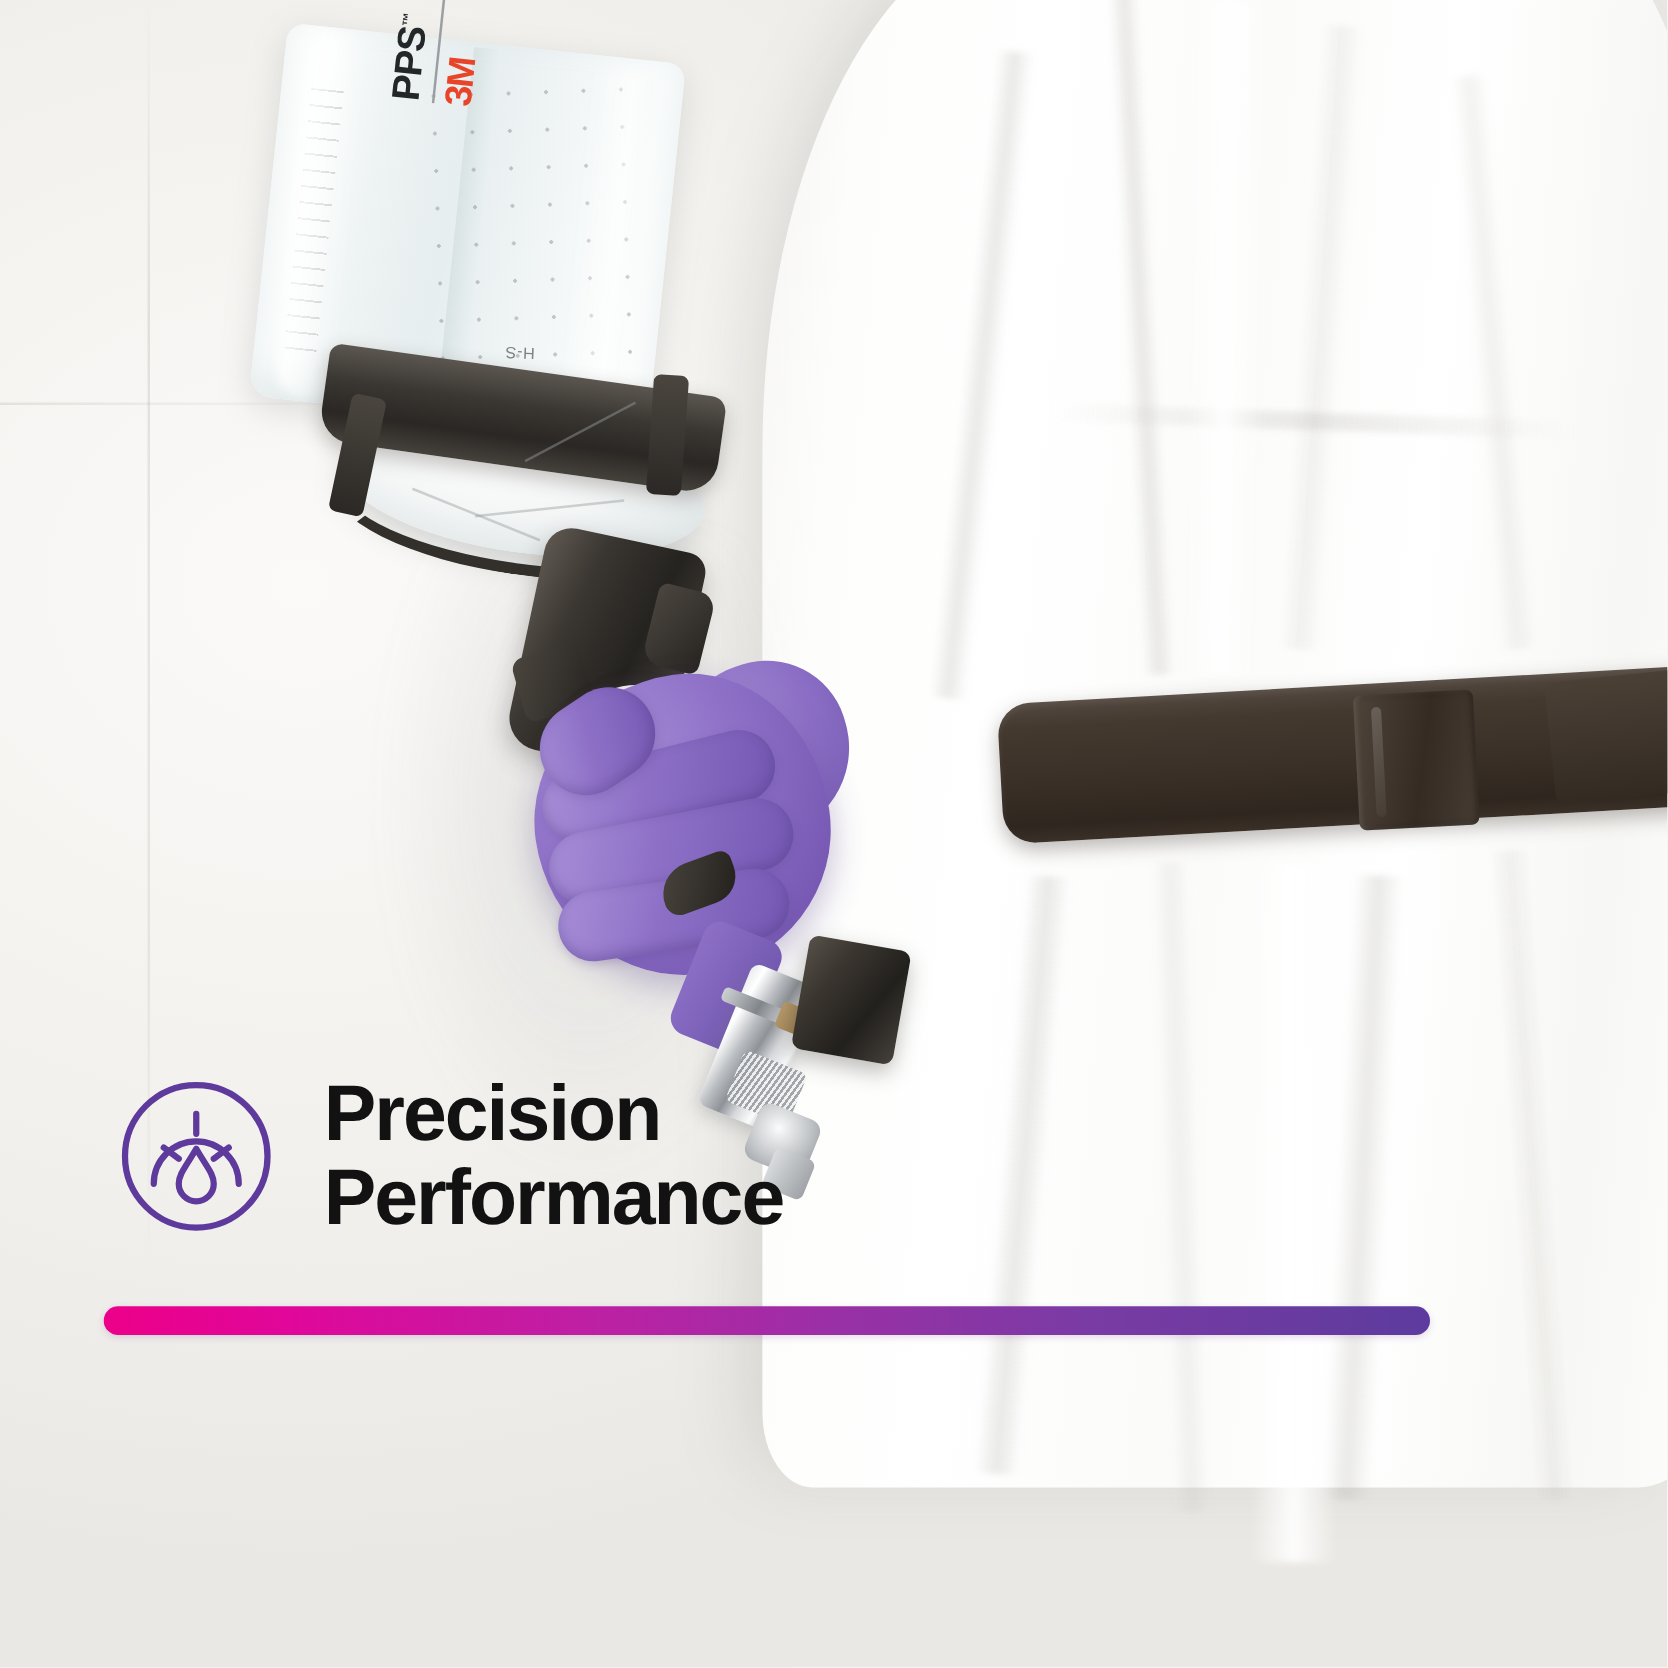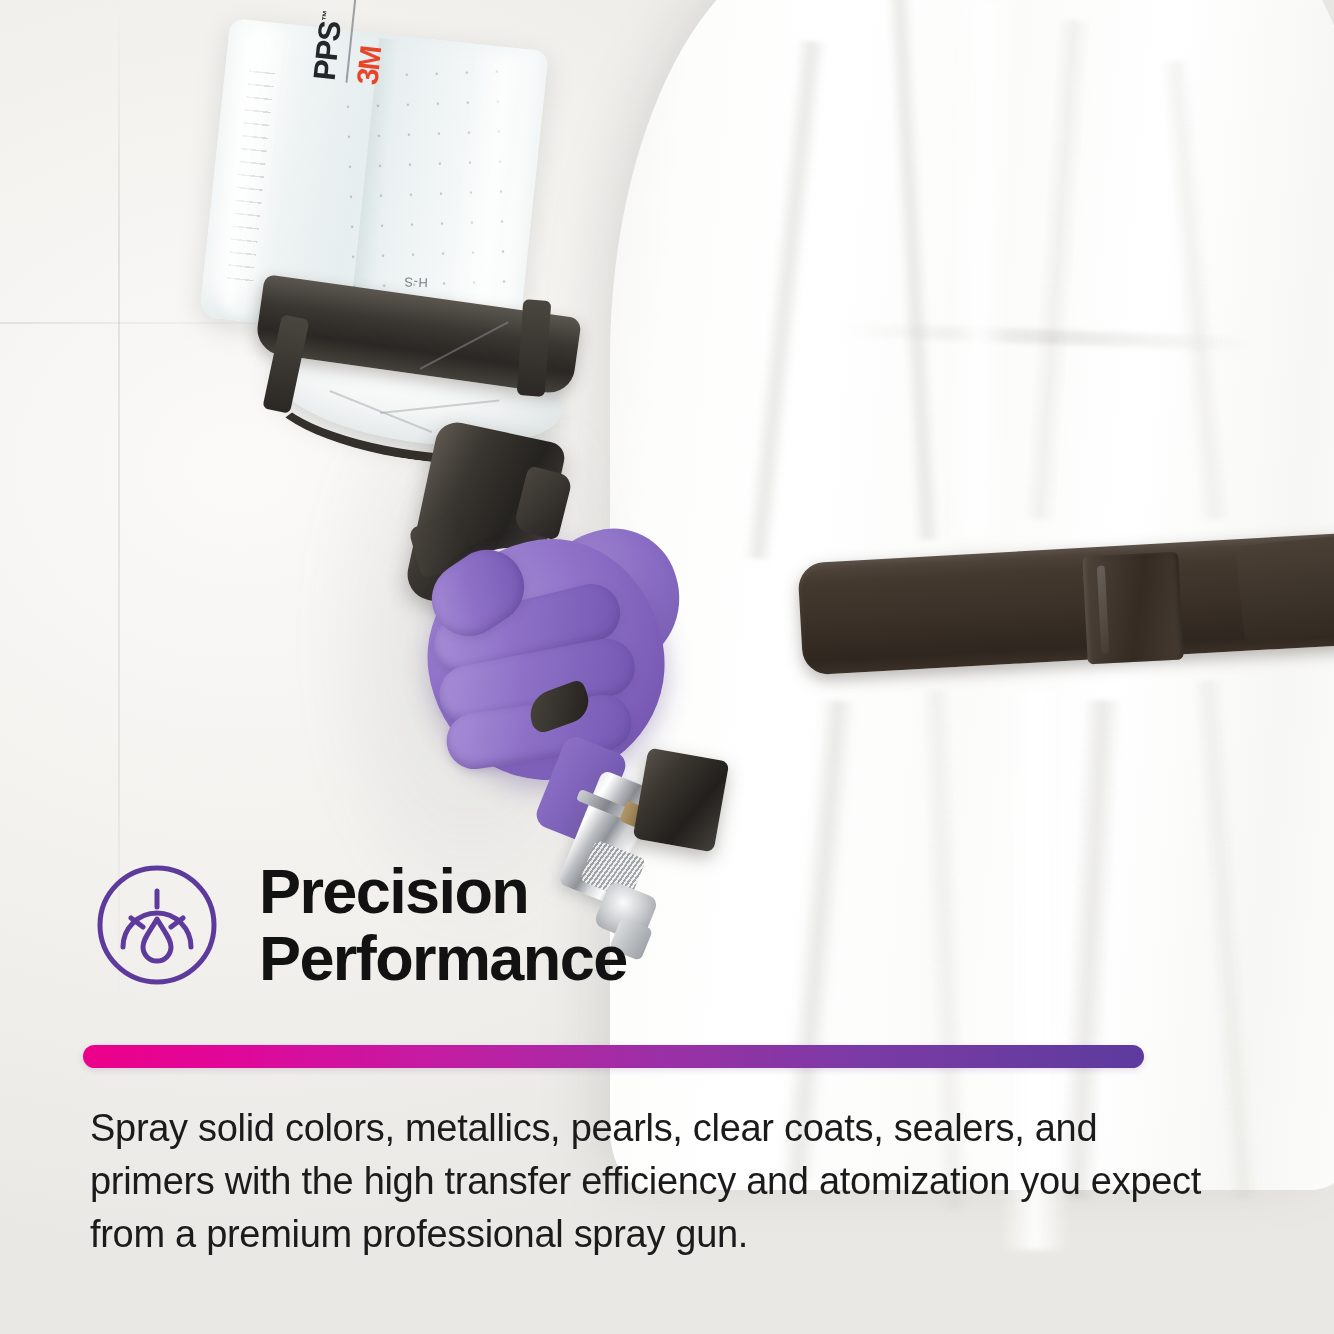--- a/index.html
+++ b/index.html
@@ -479,16 +479,15 @@
           <path d="M64 58 C 72 72, 78 78, 78 86 A14 14 0 0 1 50 86 C50 78, 56 72, 64 58 Z" fill="none" stroke="#5e3a9c" stroke-width="5" stroke-linejoin="round"></path>
         </svg>
       </span>
 
       <h1 class="feature-title">Precision
 Performance</h1>
     </div>
 
     <div class="divider"></div>
 
-    <p class="feature-body">Spray solid colors, metallics, pearls, clear coats, sealers, and primers with the high transfer efficiency and atomization you expect from a premium professional spray gun.</p>
   </div>
 
 </div>
 
 </body></html>

